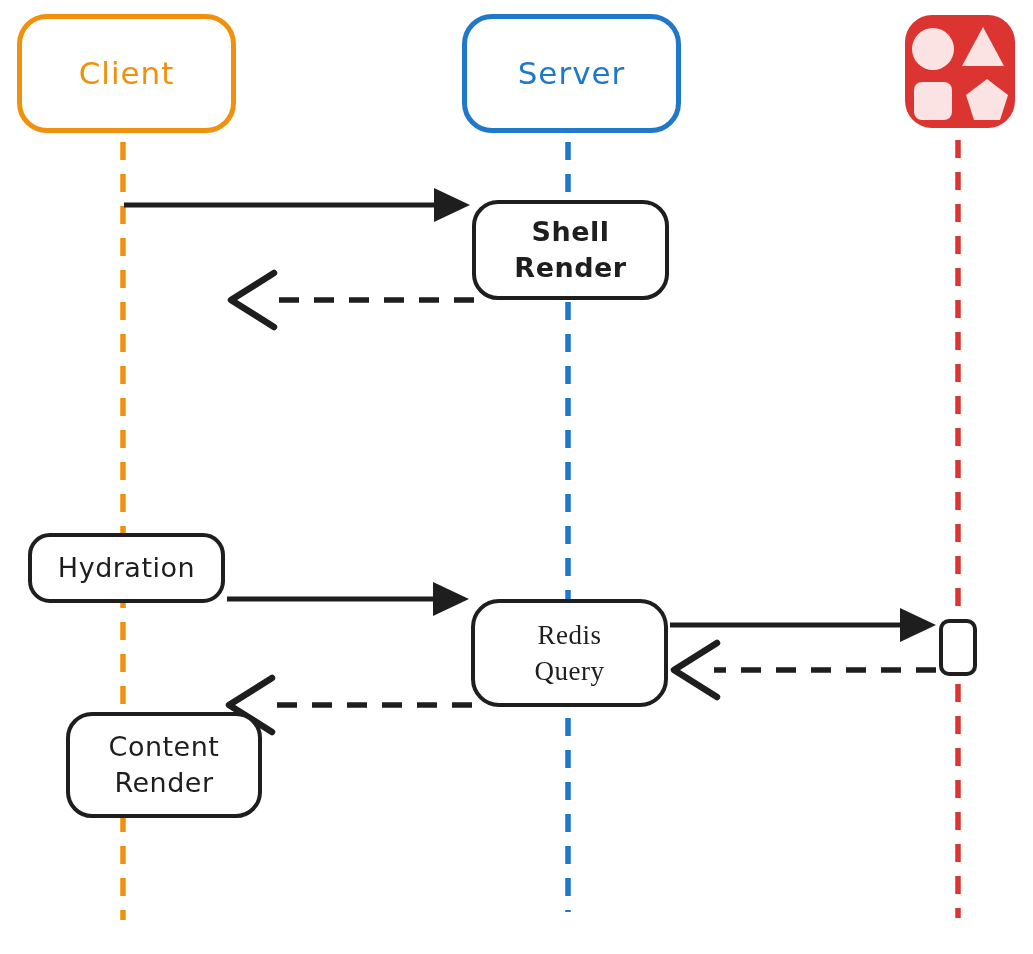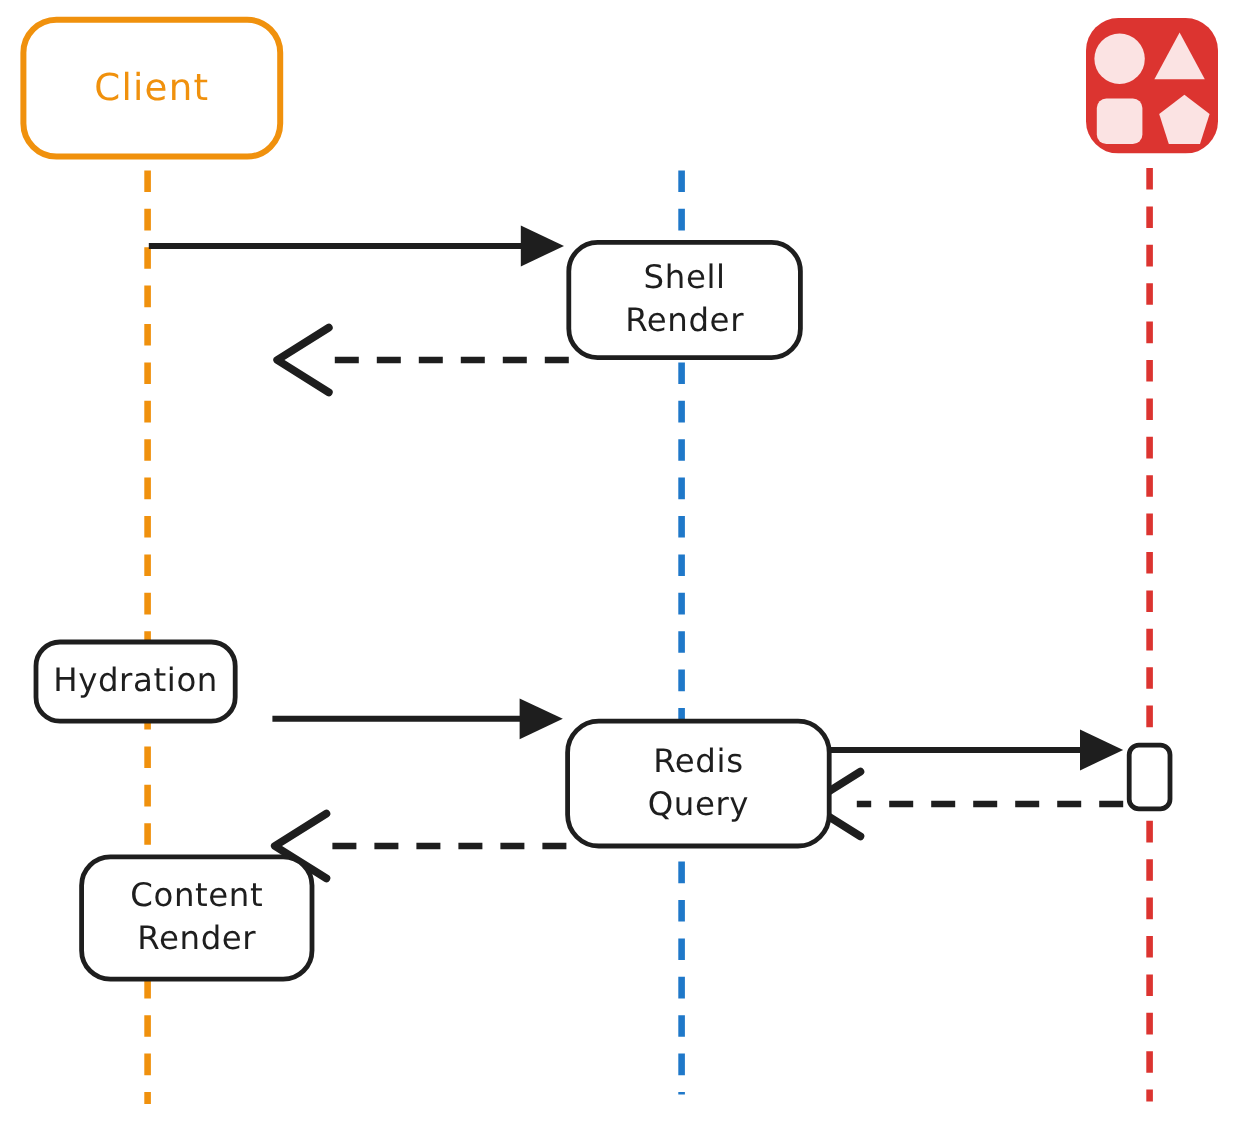--- a/index.html
+++ b/index.html
@@ -93,42 +93,45 @@
     <g>
       <line x1="472" y1="705" x2="264" y2="705" stroke-width="5.5" stroke-dasharray="20 15" stroke="#1e1e1e"></line>
       <path d="M272,678 L229,705 L272,732" fill="none" stroke-width="6.5" stroke-linecap="round" stroke-linejoin="round" stroke="#1e1e1e"></path>
     </g>
   </svg>
 
   <div class="node actor" style="left: 17px; top: 14px; width: 219px; height: 119px; border-radius: 30px; color: rgb(240, 145, 13); border-color: rgb(240, 145, 13);">
     <span>Client</span>
   </div>
 
+  <div class="node actor" style="left: 462px; top: 14px; width: 219px; height: 119px; border-radius: 30px; color: rgb(31, 120, 201); border-color: rgb(31, 120, 201);">
+    <span>Server</span>
+  </div>
 
   <div class="icon-wrap" style="left:905px; top:15px;">
     <svg width="110" height="113" viewBox="0 0 110 113">
       <rect x="0" y="0" width="110" height="113" rx="27" fill="#dc3430"></rect>
       <circle cx="28" cy="34" r="21" fill="#fbe3e3"></circle>
       <path d="M78,12 L99,51 L57,51 Z" fill="#fbe3e3"></path>
       <rect x="9" y="67" width="38" height="38" rx="8" fill="#fbe3e3"></rect>
       <path d="M82,64 L103,80 L95,105 L69,105 L61,80 Z" fill="#fbe3e3"></path>
     </svg>
   </div>
 
-  <div class="node" style="left:472px; top:200px; width:197px; height:100px; border-radius:26px;">
+  <div class="node" style="left:472px; top:200px; width:197px; height:100px; border-radius:26px;font-weight:bold;">
     <span>Shell
 Render</span>
   </div>
 
 
-  <div class="node" style="left:28px; top:533px; width:170px; height:70px; border-radius:22px;">
+  <div class="node" style="left:28px; top:533px; width:197px; height:70px; border-radius:22px;">
     <span>Hydration</span>
   </div>
 
-  <div class="node" style="left:471px; top:599px; width:222px; height:108px; border-radius:28px;">
+  <div class="node" style="left:471px; top:599px; width:197px; height:108px; border-radius:28px;font-family:Liberation Serif, serif;">
     <span>Redis
 Query</span>
   </div>
 
   <div class="node" style="left:28px; top:712px; width:196px; height:106px; border-radius:26px;margin-left:38px;">
     <span>Content
 Render</span>
   </div>
 
   <div class="activation" style="left:939px; top:619px; width:38px; height:57px;"></div>

